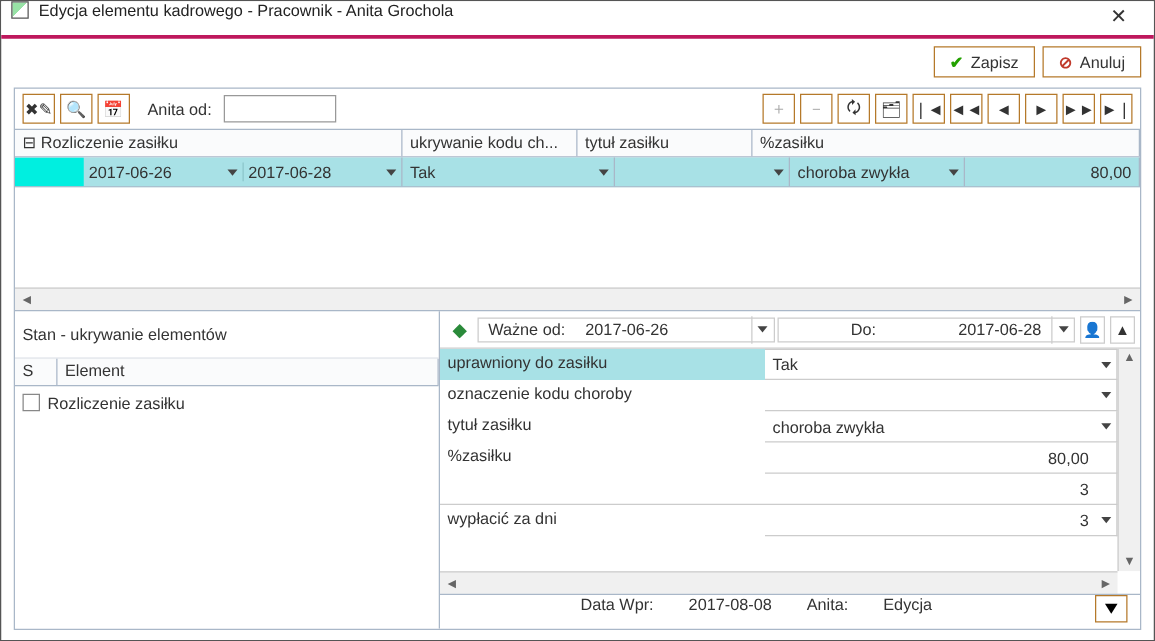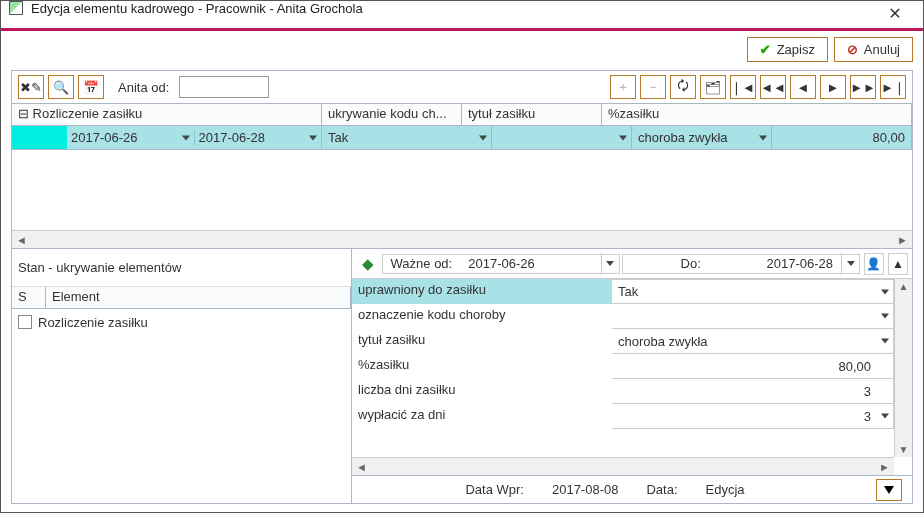--- a/index.html
+++ b/index.html
@@ -200,21 +200,21 @@
     flex:1; border:1px solid #ccc; border-top:none; border-left:none; padding:2px 6px;
     display:flex; align-items:center; justify-content:flex-start; position:relative;
     font-size:13px;
   }
   .prow:first-child .pval{border-top:1px solid #ccc;}
   .prow .pval.right { justify-content:flex-end; padding-right:22px;}
   .prow .pval .dd-arrow{right:4px;}
   .vscroll{width:18px;background:#f0f0f0;border-left:1px solid #ccc;display:flex;flex-direction:column;align-items:center;justify-content:space-between;padding:2px 0;font-size:10px;color:#666;}
   .hscroll2{height:18px;background:#f0f0f0;border-top:1px solid #ccc;display:flex;align-items:center;justify-content:space-between;padding:0 4px;font-size:11px;color:#666;margin-right:18px;}
   .statusbar{
-    display:flex;align-items:center;gap:28px;height:28px;padding:0 10px;border-top:1px solid #a9b7c8;font-size:13px;
+    display:flex;gap:28px;height:28px;padding:0 10px;border-top:1px solid #a9b7c8;font-size:13px;
   }
   .statusbar .spacer{flex:1;}
   .down-btn{width:26px;height:22px;border:1px solid #b5792a;display:flex;align-items:center;justify-content:center;cursor:pointer;}
   .down-btn .tri{width:0;height:0;border-left:5px solid transparent;border-right:5px solid transparent;border-top:8px solid #000;}
   .col1{width:310px;}
   .col2{width:170px;}
   .col3{width:140px;}
   .col4{width:140px;}
   .col5{flex:1;}
   .date-cell{display:flex;align-items:center;gap:0;}
@@ -359,21 +359,20 @@
                   <span class="dd-arrow"></span>
                 </div>
               </div>
               <div class="prow">
                 <div class="plabel">%zasiłku</div>
                 <div class="pval right">
                   <span>80,00</span>
                 </div>
               </div>
               <div class="prow">
-                <div class="plabel">liczba dni zasiłku</div>
                 <div class="pval right">
                   <span>3</span>
                 </div>
               </div>
               <div class="prow">
                 <div class="plabel">wypłacić za dni</div>
                 <div class="pval right">
                   <span>3</span>
                   <span class="dd-arrow"></span>
                 </div>
@@ -386,21 +385,21 @@
         </div>
         <div class="hscroll2">
             <span>◄</span>
             <span>►</span>
           </div>
 
         <div class="statusbar">
           <div class="spacer"></div>
           <span>Data Wpr:</span>
           <span>2017-08-08</span>
-          <span>Data:</span>
+          <span>Anita:</span>
           <span>Edycja</span>
           <div class="spacer"></div>
           <div class="down-btn">
               <div class="tri"></div>
             </div>
         </div>
       </div>
     </div>
 
   </div>

